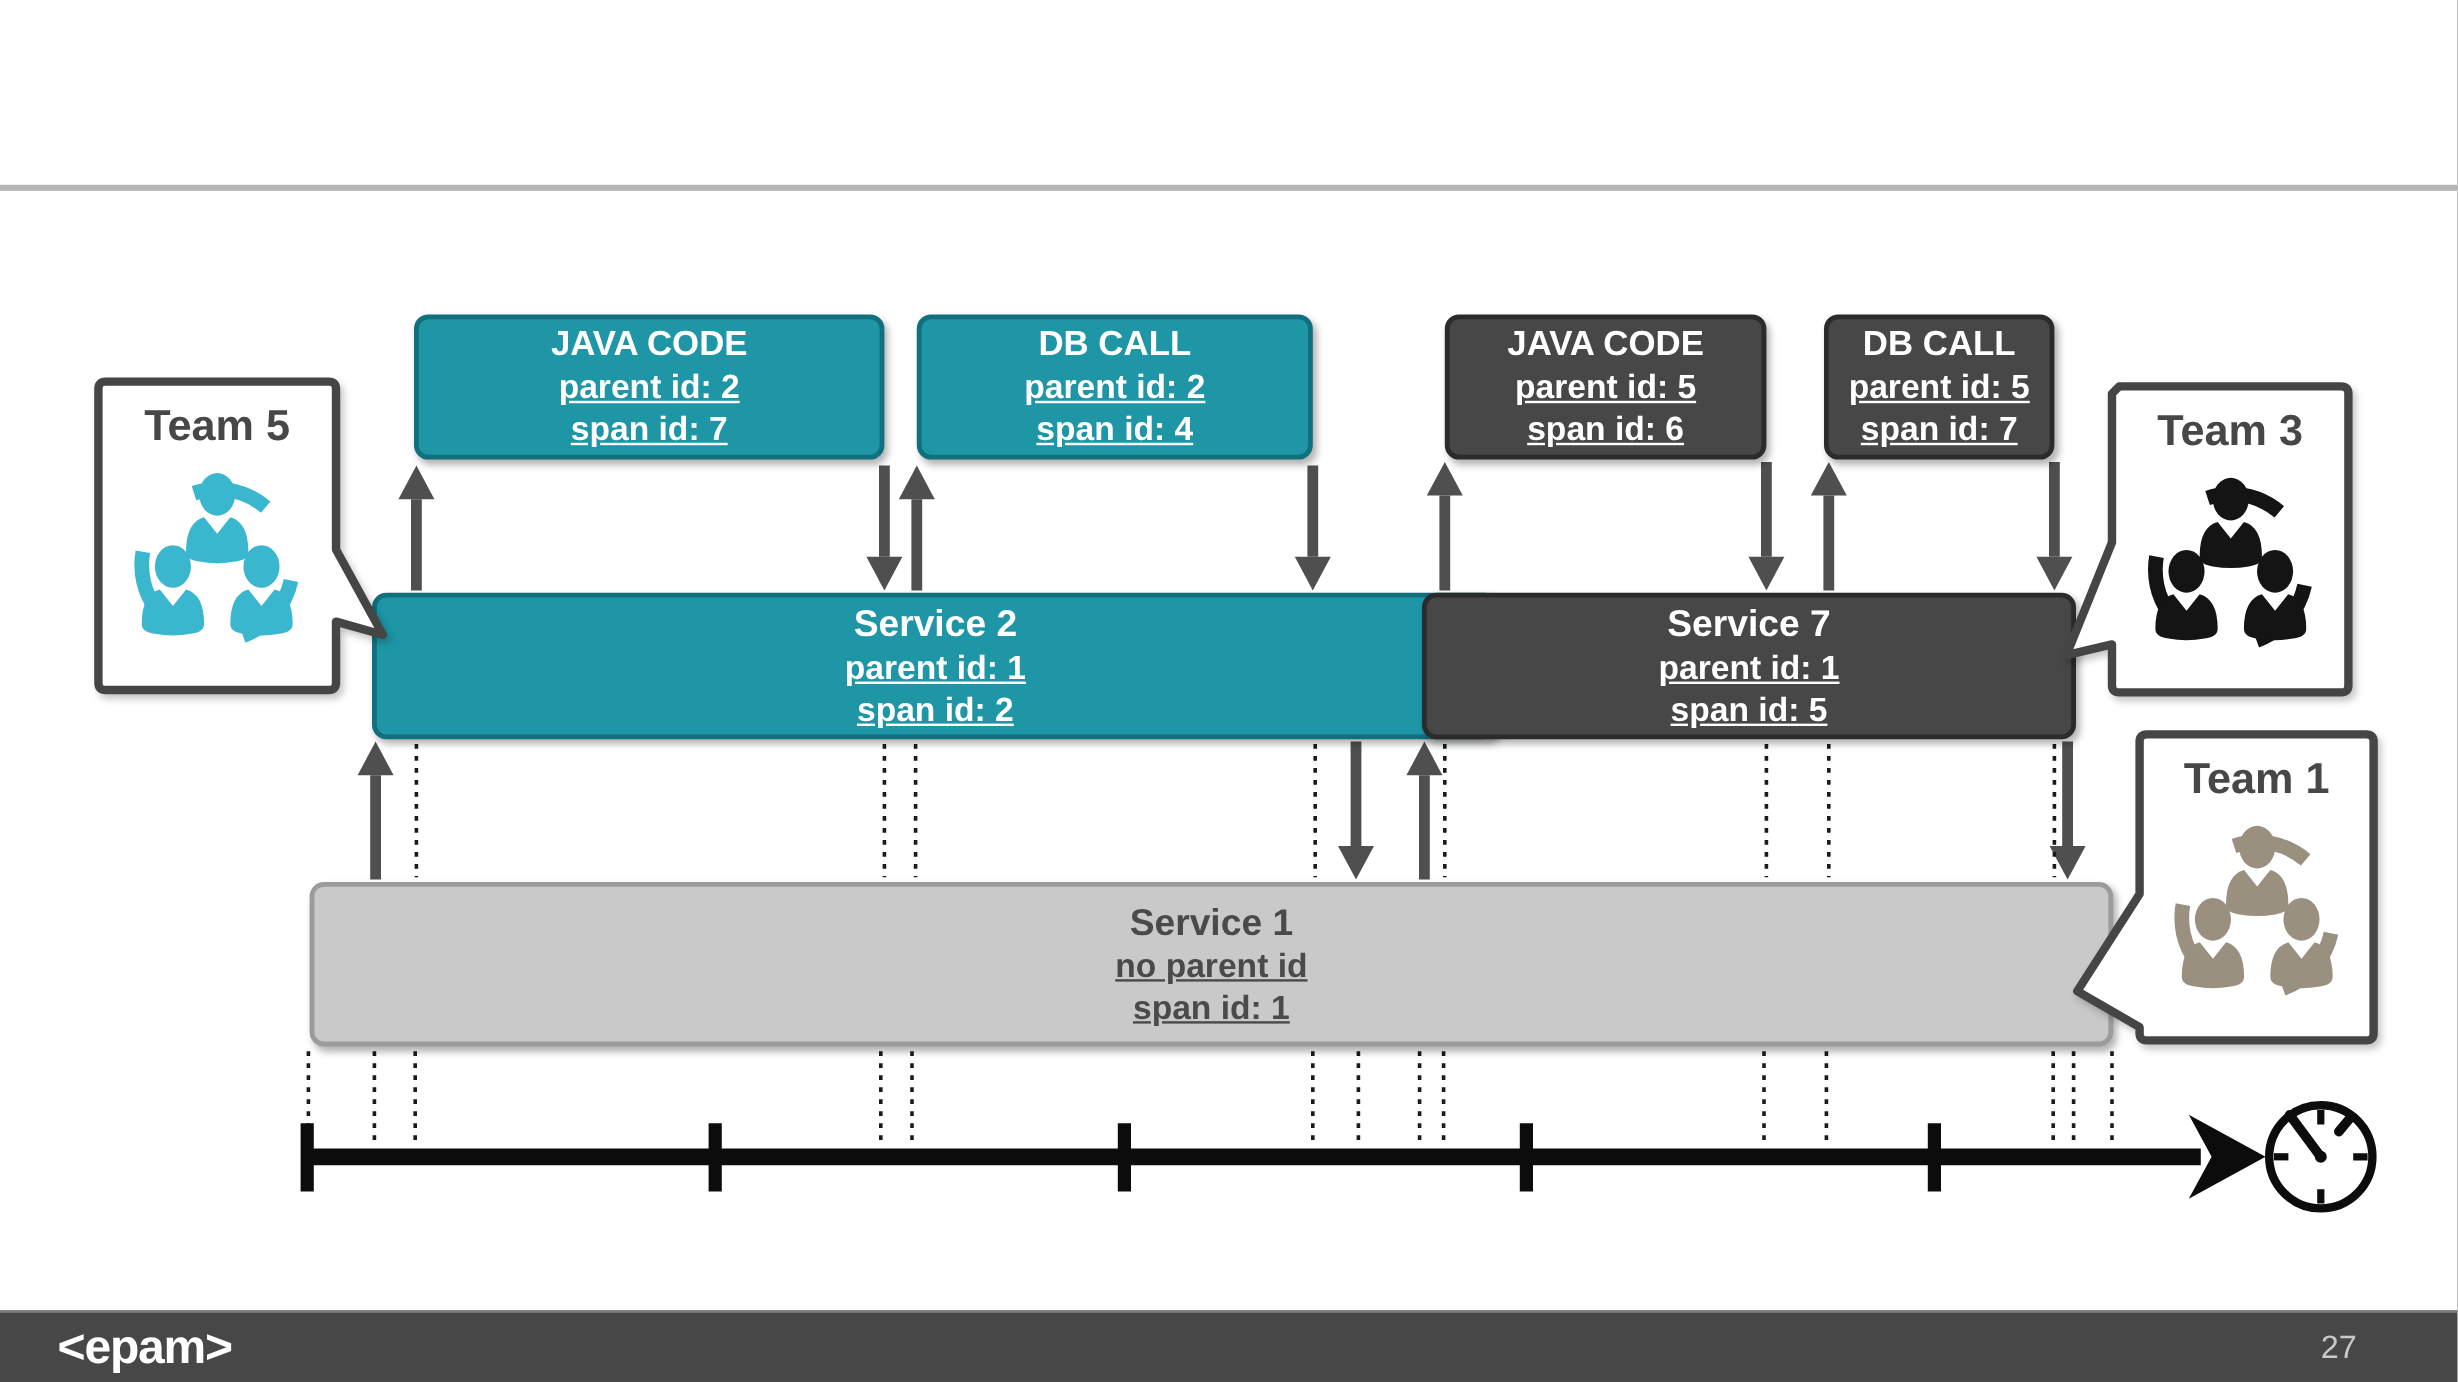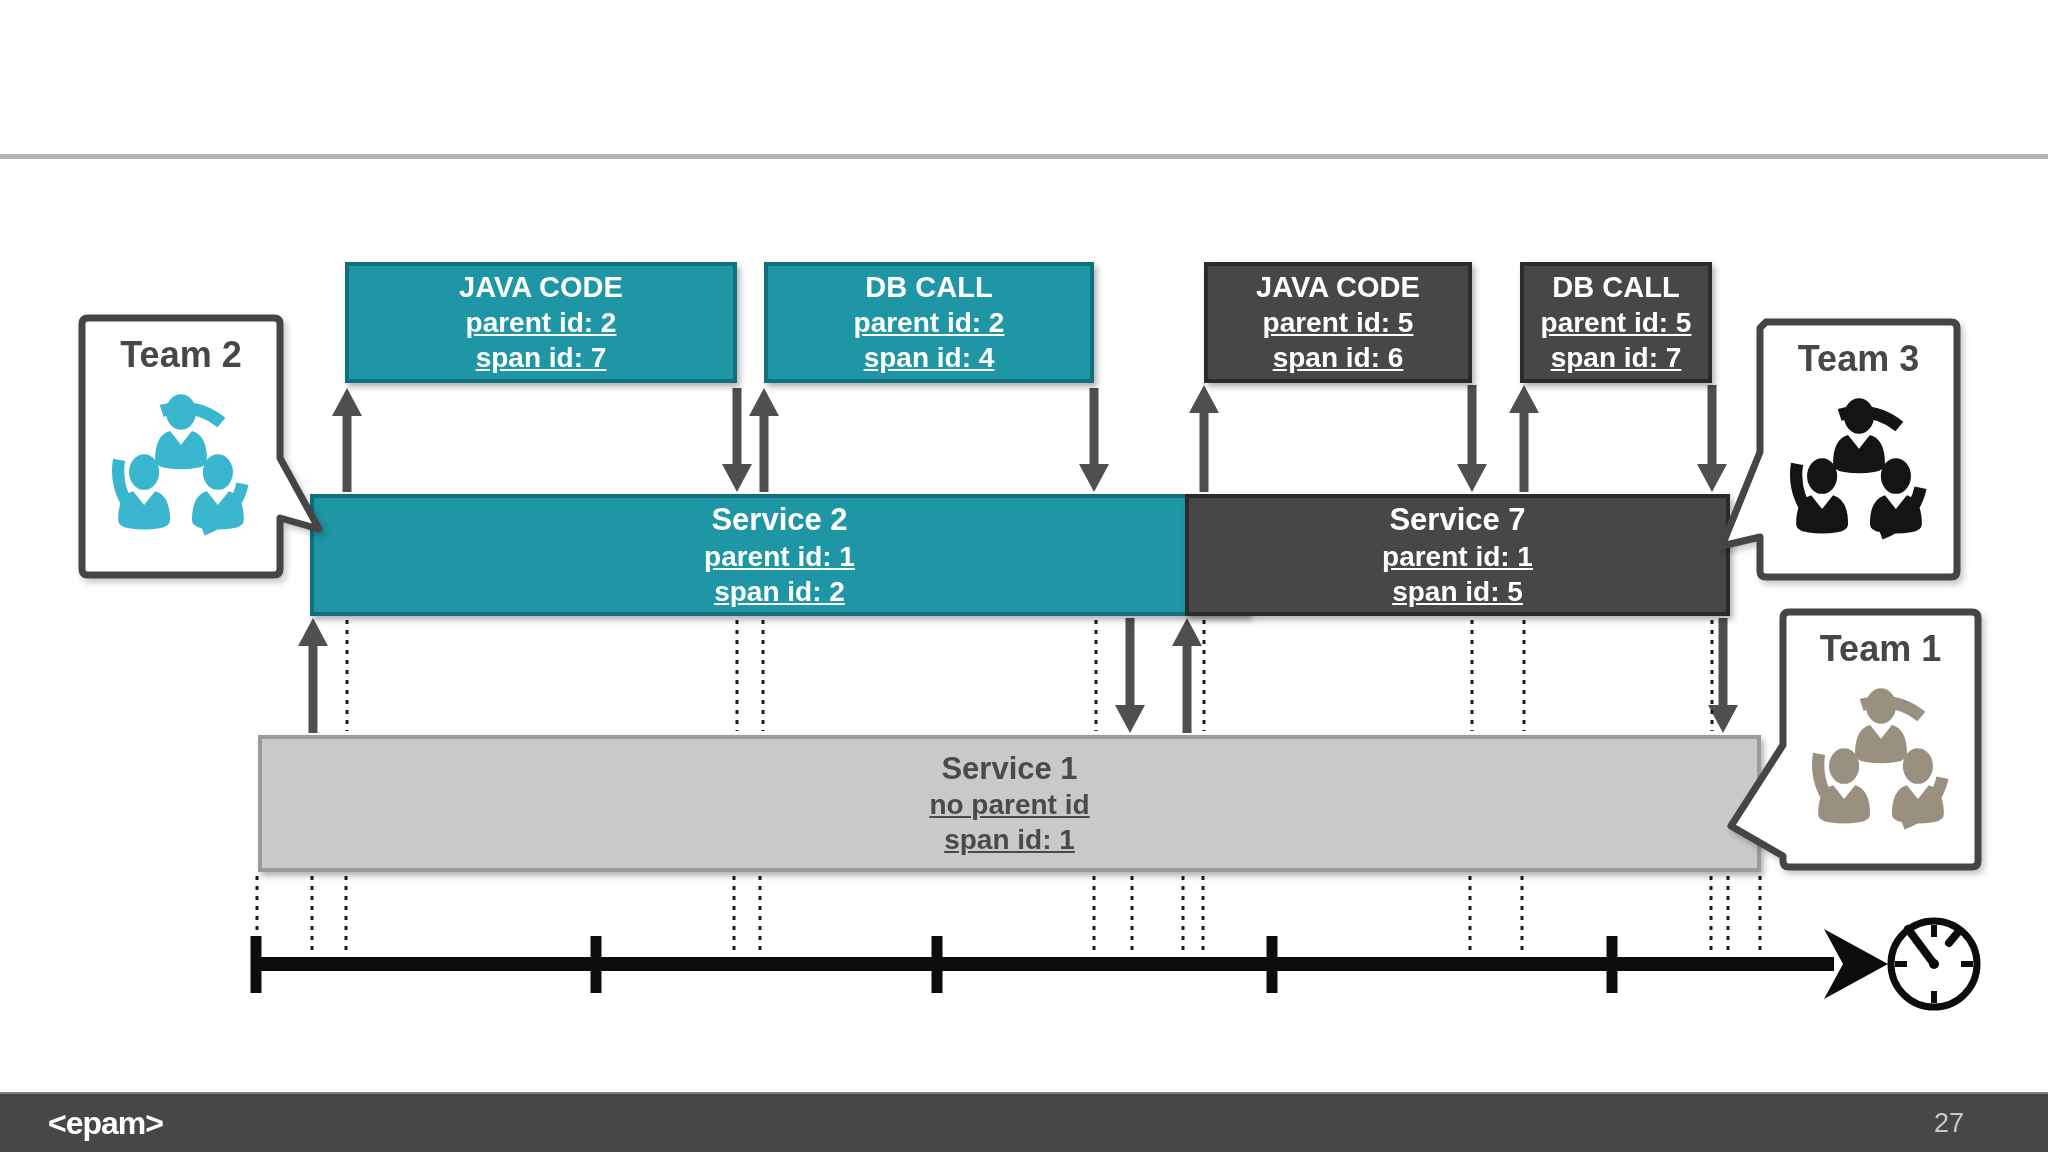--- a/index.html
+++ b/index.html
@@ -14,20 +14,21 @@
   }
   .divider{position:absolute;left:0;top:154px;width:2048px;height:5px;background:var(--divider);}
   svg.layer{position:absolute;left:0;top:0;width:2048px;height:1152px;pointer-events:none;}
   #connector-layer{z-index:1;}
   #callout-layer{z-index:3;filter:drop-shadow(3px 4px 3px rgba(0,0,0,0.22));}
   .box{
     position:absolute;z-index:2;box-sizing:border-box;
     display:flex;flex-direction:column;align-items:center;justify-content:center;
     text-align:center;color:#fff;
     box-shadow:3px 4px 6px rgba(0,0,0,0.30);
+    border-radius:12px;
   }
   .box .t{font-weight:bold;font-size:29px;line-height:1.2;}
   .box .l{font-weight:bold;font-size:28px;line-height:1.25;text-decoration:underline;}
   .box.svc .t{font-size:31px;}
   .teal{background:var(--teal);border:4px solid var(--teal-border);}
   .dark{background:var(--dark);border:4px solid var(--dark-border);}
   .grayb{background:var(--gray);border:4px solid var(--gray-border);color:#4a4a4a;}
   .callout-path{fill:#ffffff;stroke:var(--callout-border);stroke-width:7;stroke-linejoin:round;}
   .team-label{
     position:absolute;z-index:4;text-align:center;
@@ -37,21 +38,21 @@
   .arrow-line{stroke:var(--arrow);stroke-width:9;}
   .arrow-head{fill:var(--arrow);}
   .dotted{stroke:#1a1a1a;stroke-width:3;stroke-dasharray:4 6;}
   .tl{stroke:var(--timeline);}
   .tlf{fill:var(--timeline);}
   .footer{
     position:absolute;left:0;top:1092px;width:2048px;height:60px;z-index:5;
     background:var(--footer-bg);border-top:2px solid #7d7d7d;box-sizing:border-box;
     display:flex;align-items:center;justify-content:space-between;
   }
-  .brand{color:#ffffff;font-size:32px;font-weight:bold;letter-spacing:-1px;margin-left:48px;}
+  .brand{color:#ffffff;font-size:40px;font-weight:bold;letter-spacing:-1px;margin-left:48px;}
   .pagenum{color:var(--page-number-color);font-size:27px;margin-right:84px;}
 </style>
 </head>
 <body>
 
 <div class="slide">
 
   <div class="divider"></div>
 
   <svg width="0" height="0" style="position:absolute">
@@ -176,21 +177,21 @@
     <div class="l">no parent id</div>
     <div class="l">span id: 1</div>
   </div>
 
   <svg class="layer" id="callout-layer" viewBox="0 0 2048 1152">
     <path class="callout-path" d="M88,318 H274 Q280,318 280,324 V458 L319,529 L280,518 V569 Q280,575 274,575 H88 Q82,575 82,569 V324 Q82,318 88,318 Z"></path>
     <path class="callout-path" d="M1766,322 H1951 Q1957,322 1957,328 V571 Q1957,577 1951,577 H1766 Q1760,577 1760,571 V537 L1722,546 L1760,452 V328 Q1766,322 1766,322 Z"></path>
     <path class="callout-path" d="M1789,612 H1972 Q1978,612 1978,618 V861 Q1978,867 1972,867 H1789 Q1783,867 1783,861 V856 L1731,826 L1783,745 V618 Q1783,612 1789,612 Z"></path>
   </svg>
 
-  <div class="team-label" style="left:82px;top:334px;width:198px">Team 2</div>
+  <div class="team-label" style="left:82px;top:334px;width:198px">Team 5</div>
   <svg class="team-icon" style="left:99px;top:386px" viewBox="0 0 120 120">
     <use href="#team-g" style="color: rgb(58, 183, 206);"></use>
   </svg>
 
   <div class="team-label" style="left:1760px;top:338px;width:197px">Team 3</div>
   <svg class="team-icon" style="left:1777px;top:390px" viewBox="0 0 120 120">
     <use href="#team-g" style="color: rgb(20, 20, 20);"></use>
   </svg>
 
   <div class="team-label" style="left:1783px;top:628px;width:195px">Team 1</div>

